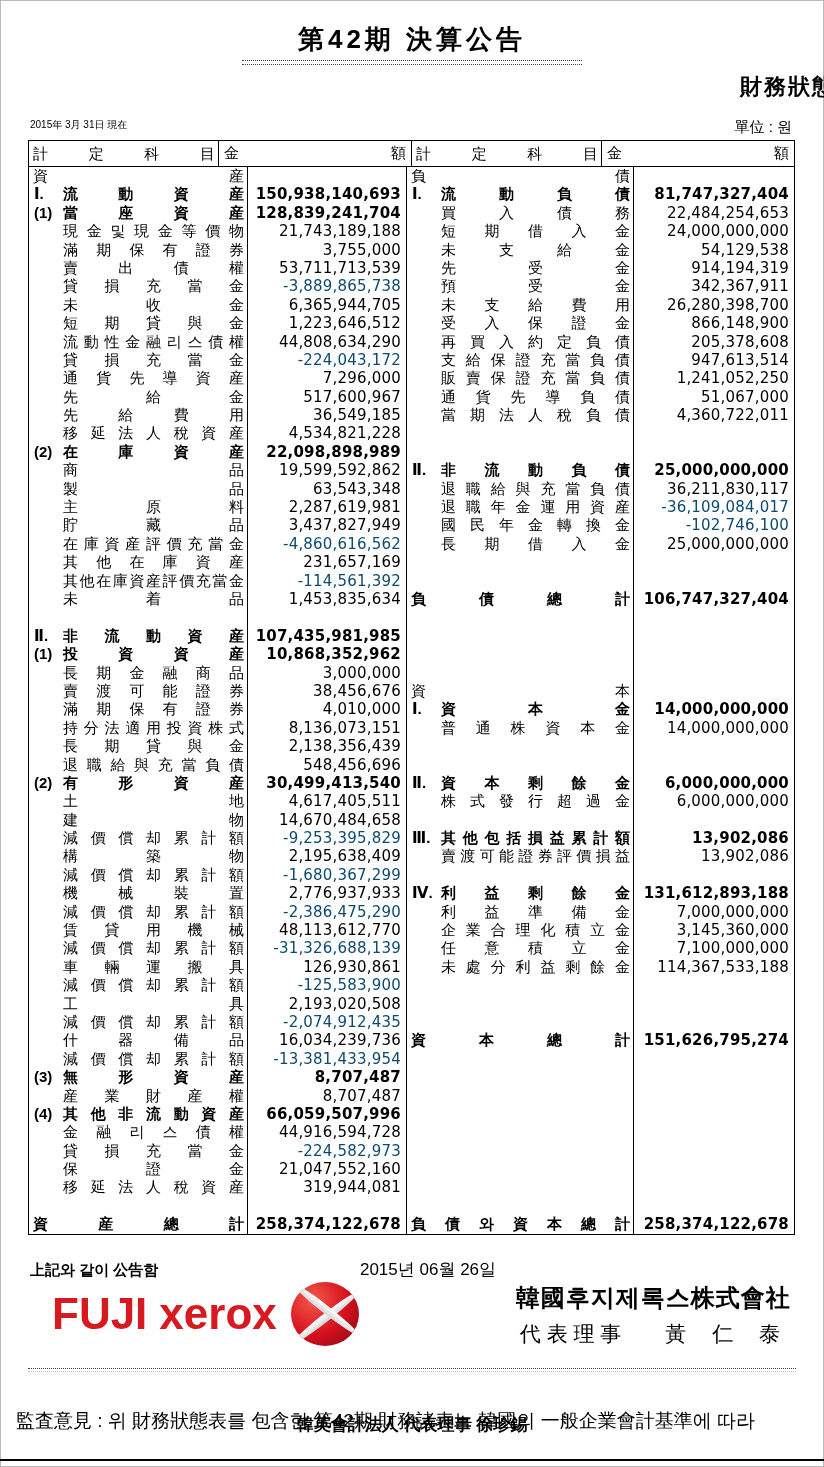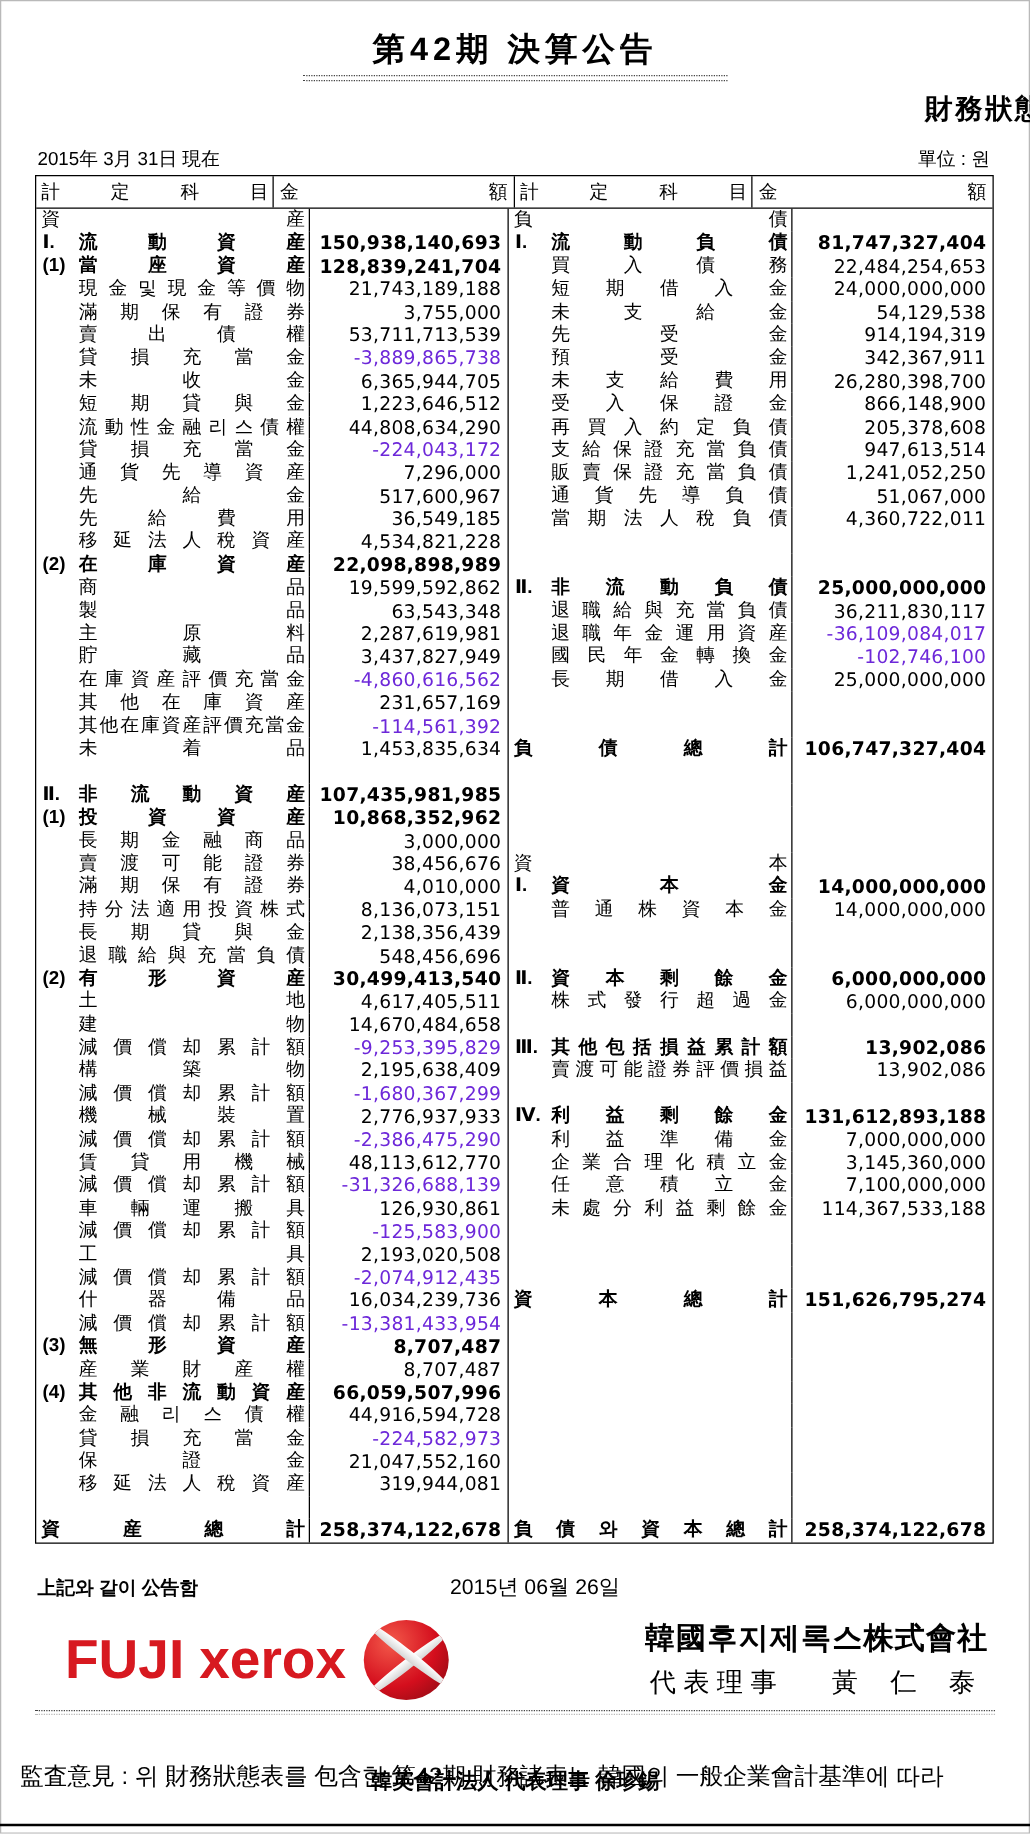--- a/index.html
+++ b/index.html
@@ -8,48 +8,48 @@
     font-family:"Liberation Sans","DejaVu Sans",sans-serif; color:#000;
     box-shadow: inset 0 0 0 1px #b9b9b9; overflow:hidden;
   }
   
   .doc-title{position:absolute; top:22px; left:0; width:100%; text-align:center;
     font-size:26px; font-weight:bold; letter-spacing:4px;}
   .title-underline{position:absolute; top:60px; left:242px; width:340px; height:3px;
     border-top:1px dotted #444; border-bottom:1px dotted #444;}
   .doc-subtitle{position:absolute; top:72px; left:0; width:100%; text-align:right;
     font-size:22px; font-weight:bold; letter-spacing:2px;padding-left:36px;}
-  .as-of{position:absolute; top:118px; left:30px; font-size:15px;}
+  .as-of{position:absolute; top:118px; left:30px; font-size:10px;}
   .unit{position:absolute; top:118px; right:32px; font-size:15px;}
   
   .bs-table{position:absolute; top:140px; left:28px; width:765px; border:1px solid #000;}
   .hrow{display:flex; height:25px; line-height:25px; border-bottom:1px solid #000; font-size:15px;}
   .tbody{display:flex;}
   .half{display:flex; flex-direction:column;}
   .half.left{width:377px; border-right:1px solid #000;}
   .half.right{flex:1;}
   .trow{display:flex; height:18.4px; line-height:18.5px; font-size:15px; white-space:nowrap;}
   .trow.bold{font-weight:bold;}
   .lcell{display:flex; overflow:hidden;}
   .half.left .lcell, .hl1{width:218px; border-right:1px solid #000;}
   .half.right .lcell, .hl2{width:226px; border-right:1px solid #000;}
   .acell, .ha{flex:1; text-align:right; padding-right:5px; overflow:hidden;
     font-family:"DejaVu Sans","Liberation Sans",sans-serif; font-size:15px;}
   .trow .acell{letter-spacing:0.2px;}
-  .acell.neg{color:#6d28d9;}
+  .acell.neg{color:#0c4a6e;}
   .pfx{width:34px; padding-left:5px; box-sizing:border-box; flex:none;}
   .jl{flex:1; display:flex; justify-content:space-between; padding-right:3px; overflow:hidden;}
   .jl.fullw{padding-left:4px;}
   .hrow .jl{padding-left:4px;}
   .hrow .ha{display:flex; justify-content:space-between; padding:0 5px;}
   
   .notice{position:absolute; top:1240px; left:30px; font-size:15px; font-weight:bold;margin-top:21px;}
   .announce-date{position:absolute; top:1258px; left:16px; width:100%; text-align:center; font-size:17px;}
   .logo-row{position:absolute; top:1282px; left:52px; right:30px; height:78px;
-    display:flex; align-items:flex-end; justify-content:space-between;}
+    display:flex; align-items:flex-start; justify-content:space-between;}
   .fx-logo{display:flex; align-items:center; gap:14px;}
   .fx-word{font-size:44px; font-weight:bold; color:#d71920; letter-spacing:0px; font-family:"Liberation Sans",sans-serif;}
   .fx-word .xr{margin-left:12px;}
   .sphere{position:relative; width:68px; height:64px; border-radius:50%;
     background:radial-gradient(circle at 32% 28%, #f3594a 0%, #d40e1d 55%, #7e0b12 100%); overflow:hidden;}
   .sphere .band{position:absolute; left:-12%; width:124%; height:13%;
     background:linear-gradient(#ffffff,#d5d5d5); border-radius:50%;}
   .band.b1{top:50%; transform:rotate(-38deg);}
   .band.b2{top:36%; transform:rotate(38deg);}
   .company{ text-align:left; }

